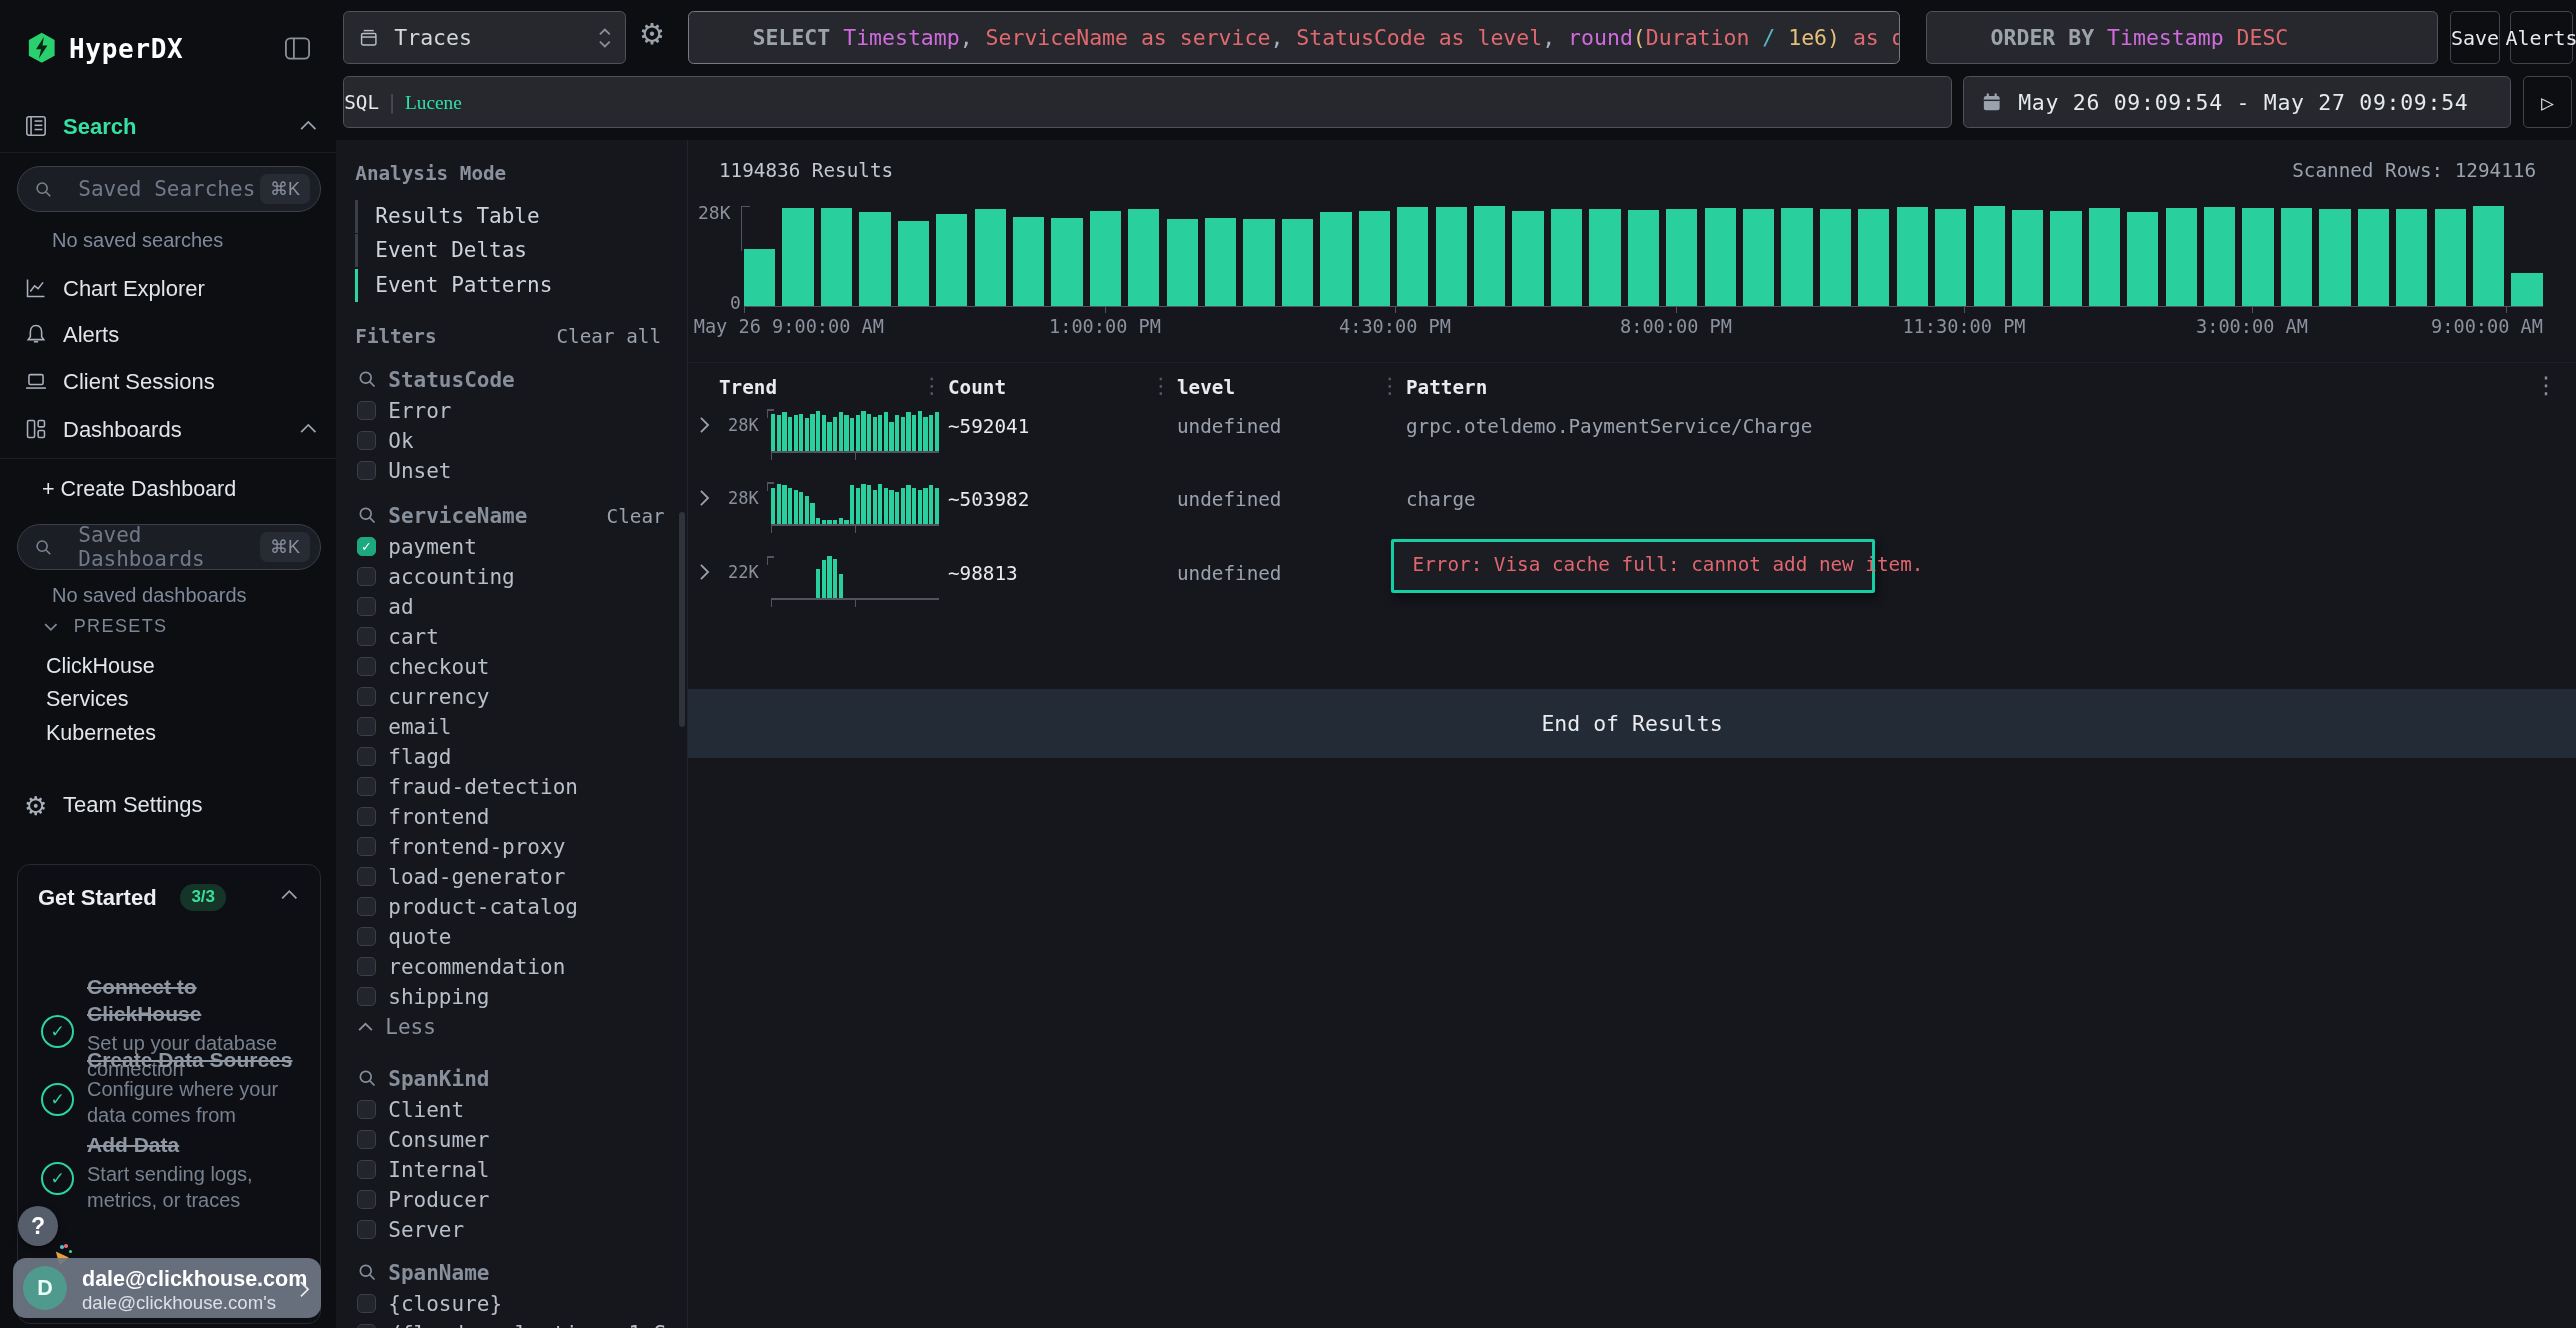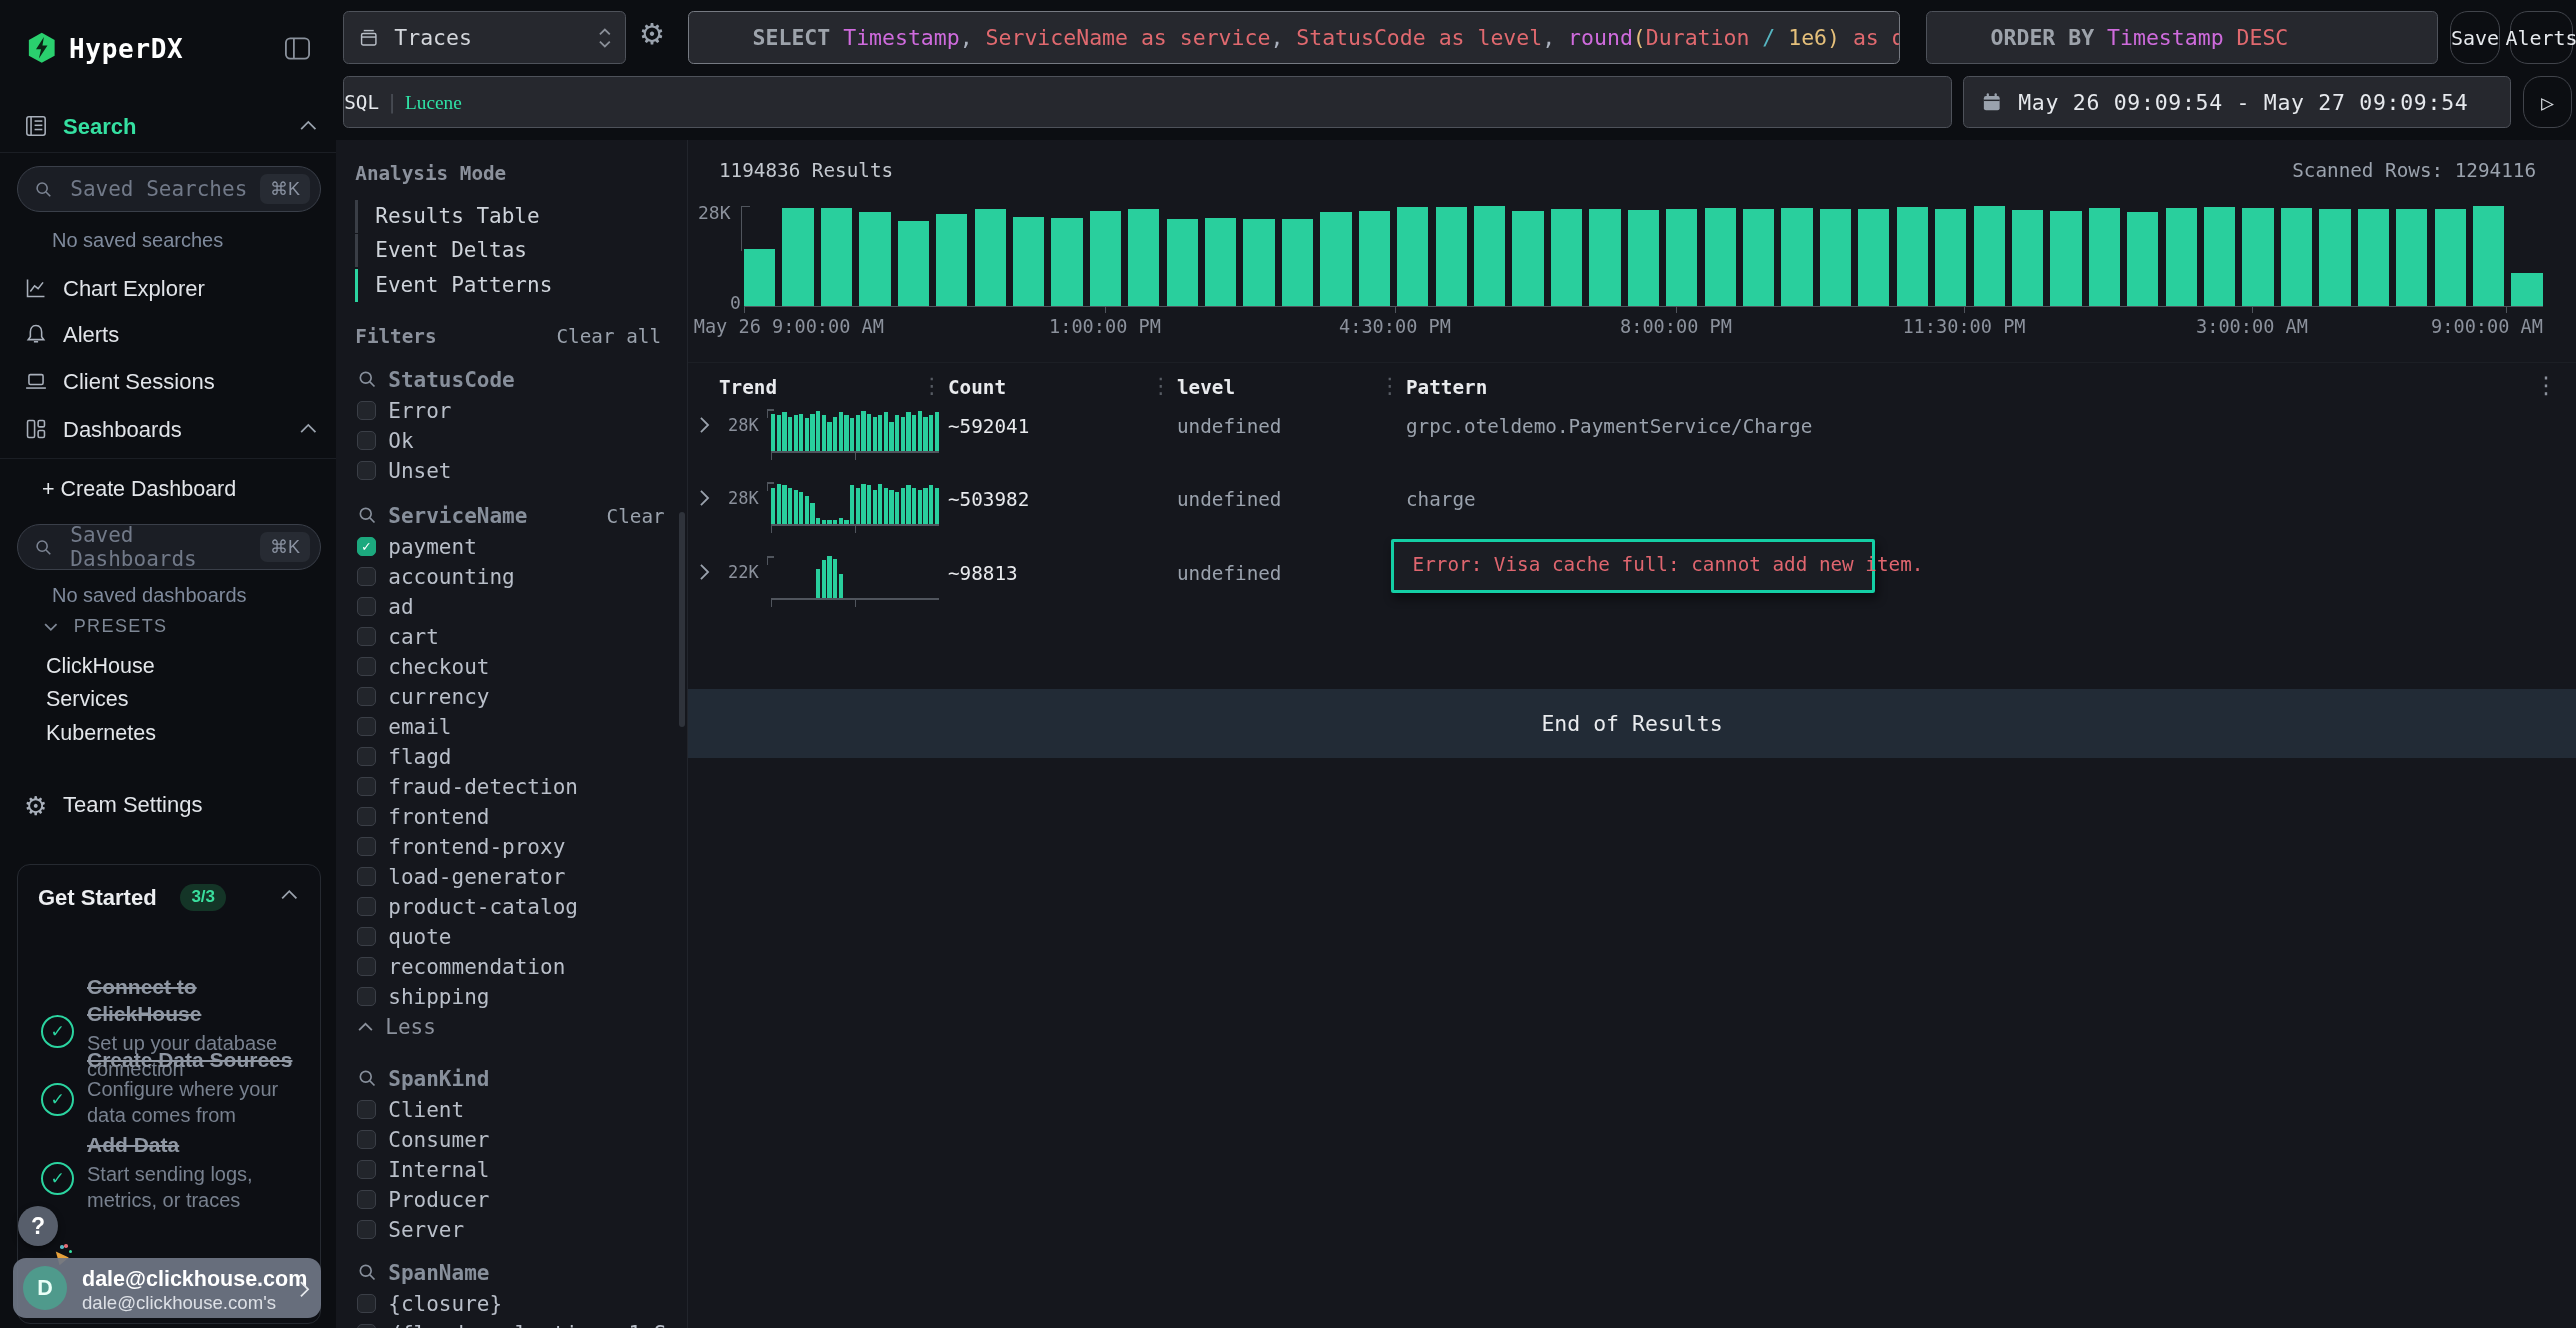--- a/index.html
+++ b/index.html
@@ -12,21 +12,21 @@
   #logo-hex{position:absolute;left:26px;top:31.5px;width:31.5px;height:31.5px;}
   #logo-text{position:absolute;left:69px;top:34px;font-size:26px;font-weight:bold;color:#fff;letter-spacing:0.7px;}
   #panel-toggle{position:absolute;left:283px;top:34px;width:29px;height:29px;color:#8a919c;}
   .navrow{position:absolute;left:0;width:336px;height:31.5px;}
   .navrow .nicon{position:absolute;left:24px;top:1.4px;width:24px;height:24px;color:#a9b0bb;}
   .navrow .nlabel{position:absolute;left:63px;top:1.4px;font-size:22px;color:#e1e4e9;font-family:"Liberation Sans",sans-serif;}
   .green-label{color:#35e0a1 !important;font-weight:bold;}
   .chev-up-right{position:absolute;left:299px;top:5.7px;width:18.6px;height:13px;color:#9aa2ad;}
   .pill{position:absolute;left:17px;width:302px;height:44px;background:#1b1e25;border:1.4px solid #3a3f49;border-radius:23px;display:flex;align-items:center;}
   .pill .micon{margin-left:15.7px;width:18.6px;height:18.6px;color:#7c8493;flex:none;}
-  .pill .ph{margin-left:18px;font-size:21px;color:#717988;flex:1;font-family:"DejaVu Sans Mono",monospace;}
+  .pill .ph{margin-left:26px;font-size:21px;color:#717988;flex:1;font-family:"DejaVu Sans Mono",monospace;}
   .pill .kbd{margin-right:10px;background:#272b33;border-radius:7.2px;padding:3.6px 10px;font-size:18px;color:#8b93a2;font-family:"Liberation Sans",sans-serif;}
   .muted-note{position:absolute;left:52px;font-size:20px;color:#7f8a9c;font-family:"Liberation Sans",sans-serif;}
   .preset-item{position:absolute;left:46px;font-size:21.5px;color:#e3e6ea;font-family:"Liberation Sans",sans-serif;}
   #presets-hdr{position:absolute;left:43px;top:616px;font-size:18px;color:#7e8795;letter-spacing:1.4px;font-family:"Liberation Sans",sans-serif;}
   #presets-hdr svg{vertical-align:middle;margin-right:8.6px;}
   #create-dash{position:absolute;left:42px;top:477px;font-size:21.5px;color:#e3e6ea;font-family:"Liberation Sans",sans-serif;}
   #team-row{position:absolute;left:0;top:791px;width:336px;height:31.5px;}
   #team-row .gear{position:absolute;left:24px;top:0px;font-size:26px;color:#a9b0bb;font-family:"DejaVu Sans",sans-serif;}
   #team-row .nlabel{position:absolute;left:63px;top:1.4px;font-size:22px;color:#e1e4e9;font-family:"Liberation Sans",sans-serif;}
 
@@ -67,21 +67,21 @@
   #select-box{left:352px;top:11.4px;width:1212px;height:53px;border-color:#767a82;overflow:hidden;white-space:nowrap;}
   #select-box .q{margin-left:18.6px;font-size:21.5px;white-space:pre;}
   #order-box{left:1590px;top:11.4px;width:512px;height:53px;}
   #order-box .q{margin-left:18.6px;font-size:21.5px;white-space:pre;}
   .tk-kw{color:#9da3ab;font-weight:bold;margin-left:45px;}
   .tk-purple{color:#cf6bdd;}
   .tk-red{color:#e0696f;}
   .tk-yellow{color:#e5c07b;}
   .tk-cyan{color:#56b6c2;}
   .tk-plain{color:#abb2bf;}
-  .tbtn{position:absolute;top:11.4px;height:53px;border:1.4px solid #41444b;border-radius:18px;box-sizing:border-box;
+  .tbtn{position:absolute;top:11.4px;height:53px;border:1.4px solid #41444b;border-radius:5px;box-sizing:border-box;
         display:flex;align-items:center;justify-content:center;font-size:20px;color:#e6e9ed;background:transparent;}
   #save-btn{left:2114px;width:50px;}
   #alerts-btn{left:2174px;width:63px;}
   #search-box{left:7.2px;top:76px;width:1609px;height:52px;}
   #search-box .ph{margin-left:18.6px;font-size:20px;color:#6d7480;flex:1;}
   #search-box .langs{margin-right:15.7px;font-size:19.3px;}
   #search-box .lang-sql{color:#e6e9ed;}
   #search-box .lang-sep{color:#4c5058;margin:0 7.2px;}
   #search-box .lang-lucene{color:#2fe3a6;font-family:Liberation Serif, serif;}
   #date-box{left:1627px;top:76px;width:548px;height:52px;}

